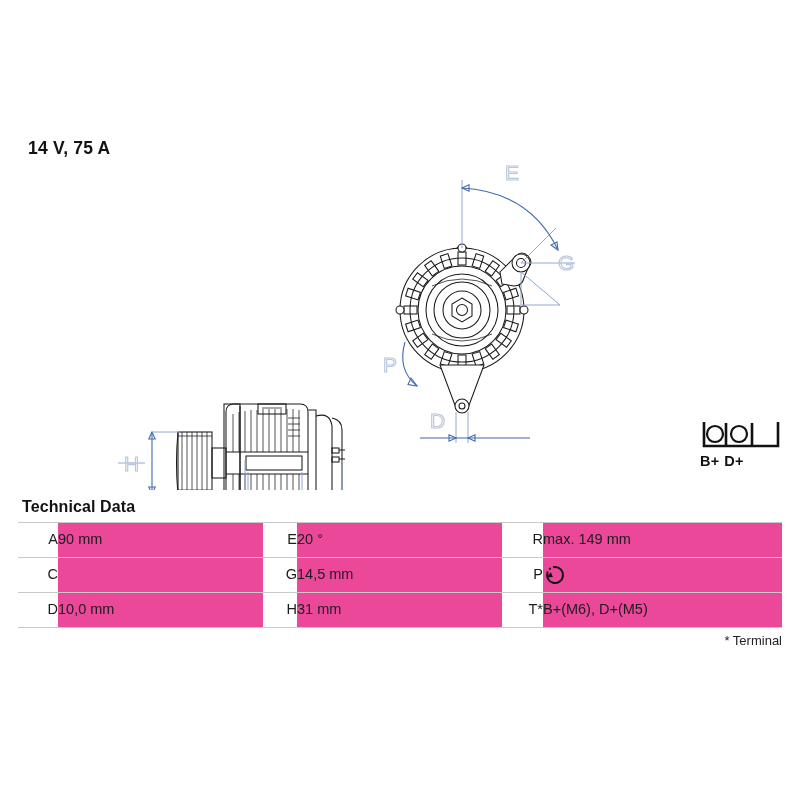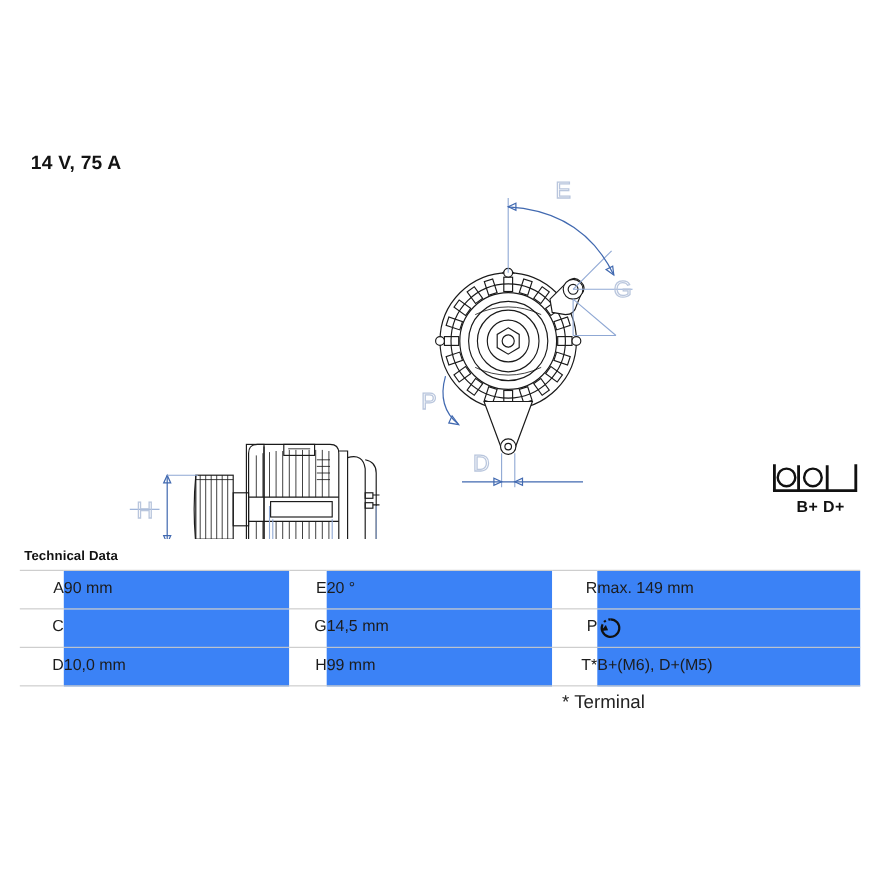--- a/index.html
+++ b/index.html
@@ -40,31 +40,30 @@
     left: 700px; top: 420px;
     width: 92px;
   }
   #terminal-legend .tl-svg { display: block; }
   #terminal-legend .tl-label {
     margin-top: 3px;
     font-size: 14.5px;
     font-weight: bold;
     color: #111;
     letter-spacing: 0.4px;
-    text-align: center;
   }
 
   
   #tech-section {
     position: absolute;
     left: 18px; top: 498px;
     width: 764px;
   }
   #tech-heading {
-    font-size: 12px;
+    font-size: 16px;
     font-weight: bold;
     color: #121212;
     padding: 0 0 6px 4px;
     letter-spacing: 0.1px;
   }
   table.tech {
     width: 100%;
     border-collapse: collapse;
     table-layout: fixed;
     font-size: 14.5px;
@@ -78,40 +77,41 @@
     line-height: 1.1;
   }
   td.k {
     background: #ffffff;
     text-align: right;
     padding-right: 7px;
     color: #1c1c1c;
     font-size: 14.5px;
   }
   td.v {
-    background: #3b82f6;
+    background: #ec4899;
     padding-left: 9px;
     color: #1c1c1c;
     margin-top: 35px;
   }
   
   col.c-k1 { width: 40px; }
   col.c-v1 { width: 205px; }
   col.c-k2 { width: 34px; }
   col.c-v2 { width: 205px; }
   col.c-k3 { width: 41px; }
   col.c-v3 { width: 239px; }
 
   .rot-icon { display: inline-block; vertical-align: -4px; }
 
   #footnote {
     margin-top: 5px;
     padding-left: 493px;
-    font-size: 17px;
+    font-size: 13px;
     color: #222;
+    text-align: right;
   }
 
   
   .dim { stroke: #4169b0; fill: none; stroke-width: 1.1; }
   .dim-thin { stroke: #8fa8d4; fill: none; stroke-width: 1; }
   .dimtext {
     fill: none;
     stroke: #b9c6dd;
     stroke-width: 1.15;
     font-size: 21px;
@@ -378,21 +378,21 @@
               <path d="M12 3 a8 8 0 1 1 -7.4 5.0" fill="none" stroke="#111" stroke-width="2"></path>
               <path d="M12 3 a8 8 0 0 0 -7.4 5.0" fill="none" stroke="#111" stroke-width="2" stroke-dasharray="2 2.4"></path>
               <path d="M3.2 13.6 L7.8 8.2 L9.8 13.0 Z" fill="#111" stroke="none"></path>
             </svg>
           </td>
         </tr>
         <tr>
           <td class="k">D</td>
           <td class="v">10,0 mm</td>
           <td class="k">H</td>
-          <td class="v">99 mm</td>
+          <td class="v">31 mm</td>
           <td class="k">T*</td>
           <td class="v">B+(M6), D+(M5)</td>
         </tr>
       </tbody>
     </table>
 
     <div id="footnote">* Terminal</div>
   </div>
 
 </div>

